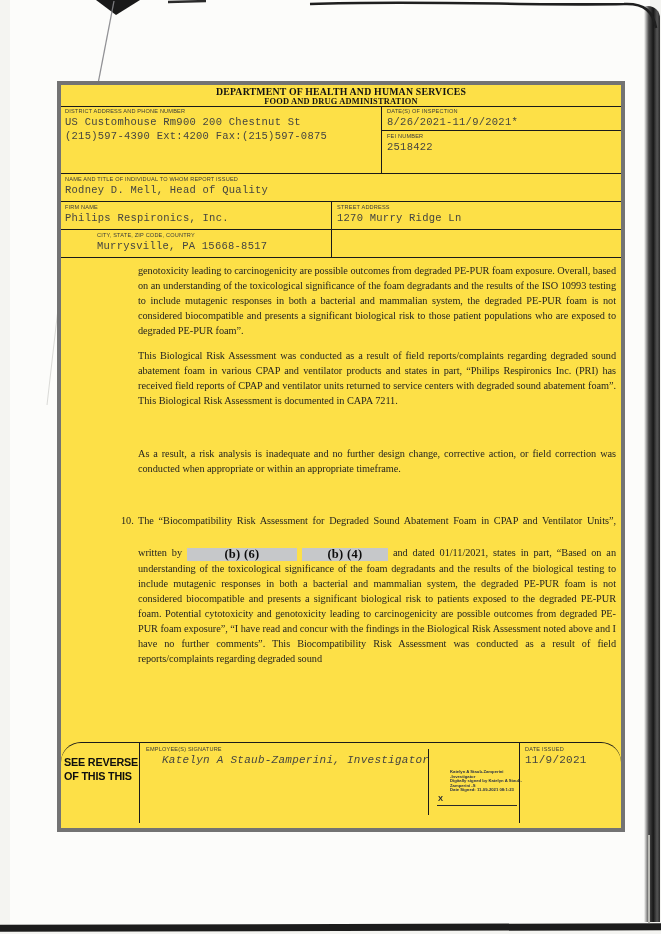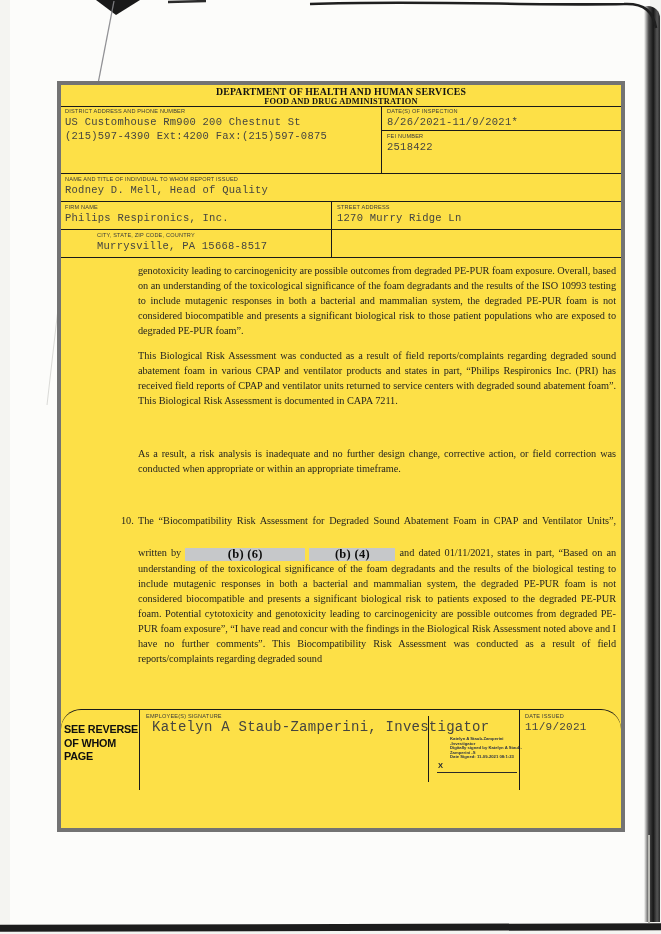--- a/index.html
+++ b/index.html
@@ -45,23 +45,23 @@
     text-align:justify;margin:0;padding-left:17px;font-weight:500;font-family:Liberation Serif, serif;
   }
   .item{display:flex;padding-left:0;}
   .item .num{width:17px;flex:0 0 17px;font-weight:500;}
   .item .itxt{flex:1;text-align:justify;}
   .redact{
     display:inline-block;height:13px;background:#c6c8ca;text-align:center;
     vertical-align:-2px;line-height:13px;
   }
   .redact .rlab{font-weight:bold;font-size:12.5px;color:#0d0d0d;letter-spacing:.3px;}
-  .r1{width:120px;} .r2{width:86px;margin-top:20px;}
+  .r1{width:110px;} .r2{width:86px;margin-top:20px;}
   
-  .footer{position:absolute;left:0;top:624px;width:560px;height:80px;border-top:1.8px solid #1a1a1a;border-radius:20px;}
+  .footer{position:absolute;left:0;top:657px;width:560px;height:80px;border-top:1.8px solid #1a1a1a;border-radius:20px;}
   .see-reverse{
     position:absolute;left:0;top:0;width:79px;height:80px;border-right:1.4px solid #1a1a1a;
     font-weight:bold;font-size:10.8px;line-height:13.5px;color:#0f0f0f;
     padding:13px 0 0 3px;box-sizing:border-box;letter-spacing:-0.2px;
   }
   .sig-cell{position:absolute;left:80px;top:0;width:287px;height:80px;}
   .stamp-div{position:absolute;left:367px;top:6px;height:66px;border-left:1.6px solid #1a1a1a;}
   .date-cell{position:absolute;left:458px;top:0;width:102px;height:80px;border-left:1.4px solid #1a1a1a;}
   .stamp{position:absolute;left:376px;top:22px;width:80px;height:40px;border-bottom:1.2px solid #2a2a2a;}
   .stamp .sx{position:absolute;left:1px;bottom:2px;font-size:7.5px;font-weight:bold;color:#1c2230;}
@@ -154,25 +154,25 @@
         <span class="redact r1"><span class="rlab">(b) (6)</span></span>
         <span class="redact r2"><span class="rlab">(b) (4)</span></span>
         <span>and dated 01/11/2021, states in part, “Based on an understanding of the toxicological significance of the foam degradants and the results of the biological testing to include mutagenic responses in both a bacterial and mammalian system, the degraded PE-PUR foam is not considered biocompatible and presents a significant biological risk to patients exposed to the degraded PE-PUR foam. Potential cytotoxicity and genotoxicity leading to carcinogenicity are possible outcomes from degraded PE-PUR foam exposure”, “I have read and concur with the findings in the Biological Risk Assessment noted above and I have no further comments”.  This Biocompatibility Risk Assessment was conducted as a result of field reports/complaints regarding degraded sound</span>
       </span>
     </div>
   </div>
 
   <div class="footer">
     <div class="see-reverse">
       <div>SEE REVERSE</div>
-      <div>OF WHOM PAGE</div>
+      <div>OF THIS THIS</div>
     </div>
     <div class="sig-cell">
       <div class="lab" style="padding:3px 0 0 5px;">EMPLOYEE(S) SIGNATURE</div>
-      <div class="typed" style="padding-left:11px;font-size:14px;">Katelyn A Staub-Zamperini, Investigator</div>
+      <div class="typed" style="padding-left:21px;font-size:11px;font-style:italic;">Katelyn A Staub-Zamperini, Investigator</div>
     </div>
     <div class="stamp-div"></div>
     <div class="stamp">
       <span class="sx">X</span>
       <div class="slines">
         <div>Katelyn A Staub-Zamperini</div>
         <div>-Investigator</div>
         <div>Digitally signed by Katelyn A Staub-</div>
         <div>Zamperini -S</div>
         <div>Date Signed: 11-09-2021 08:1:23</div>

